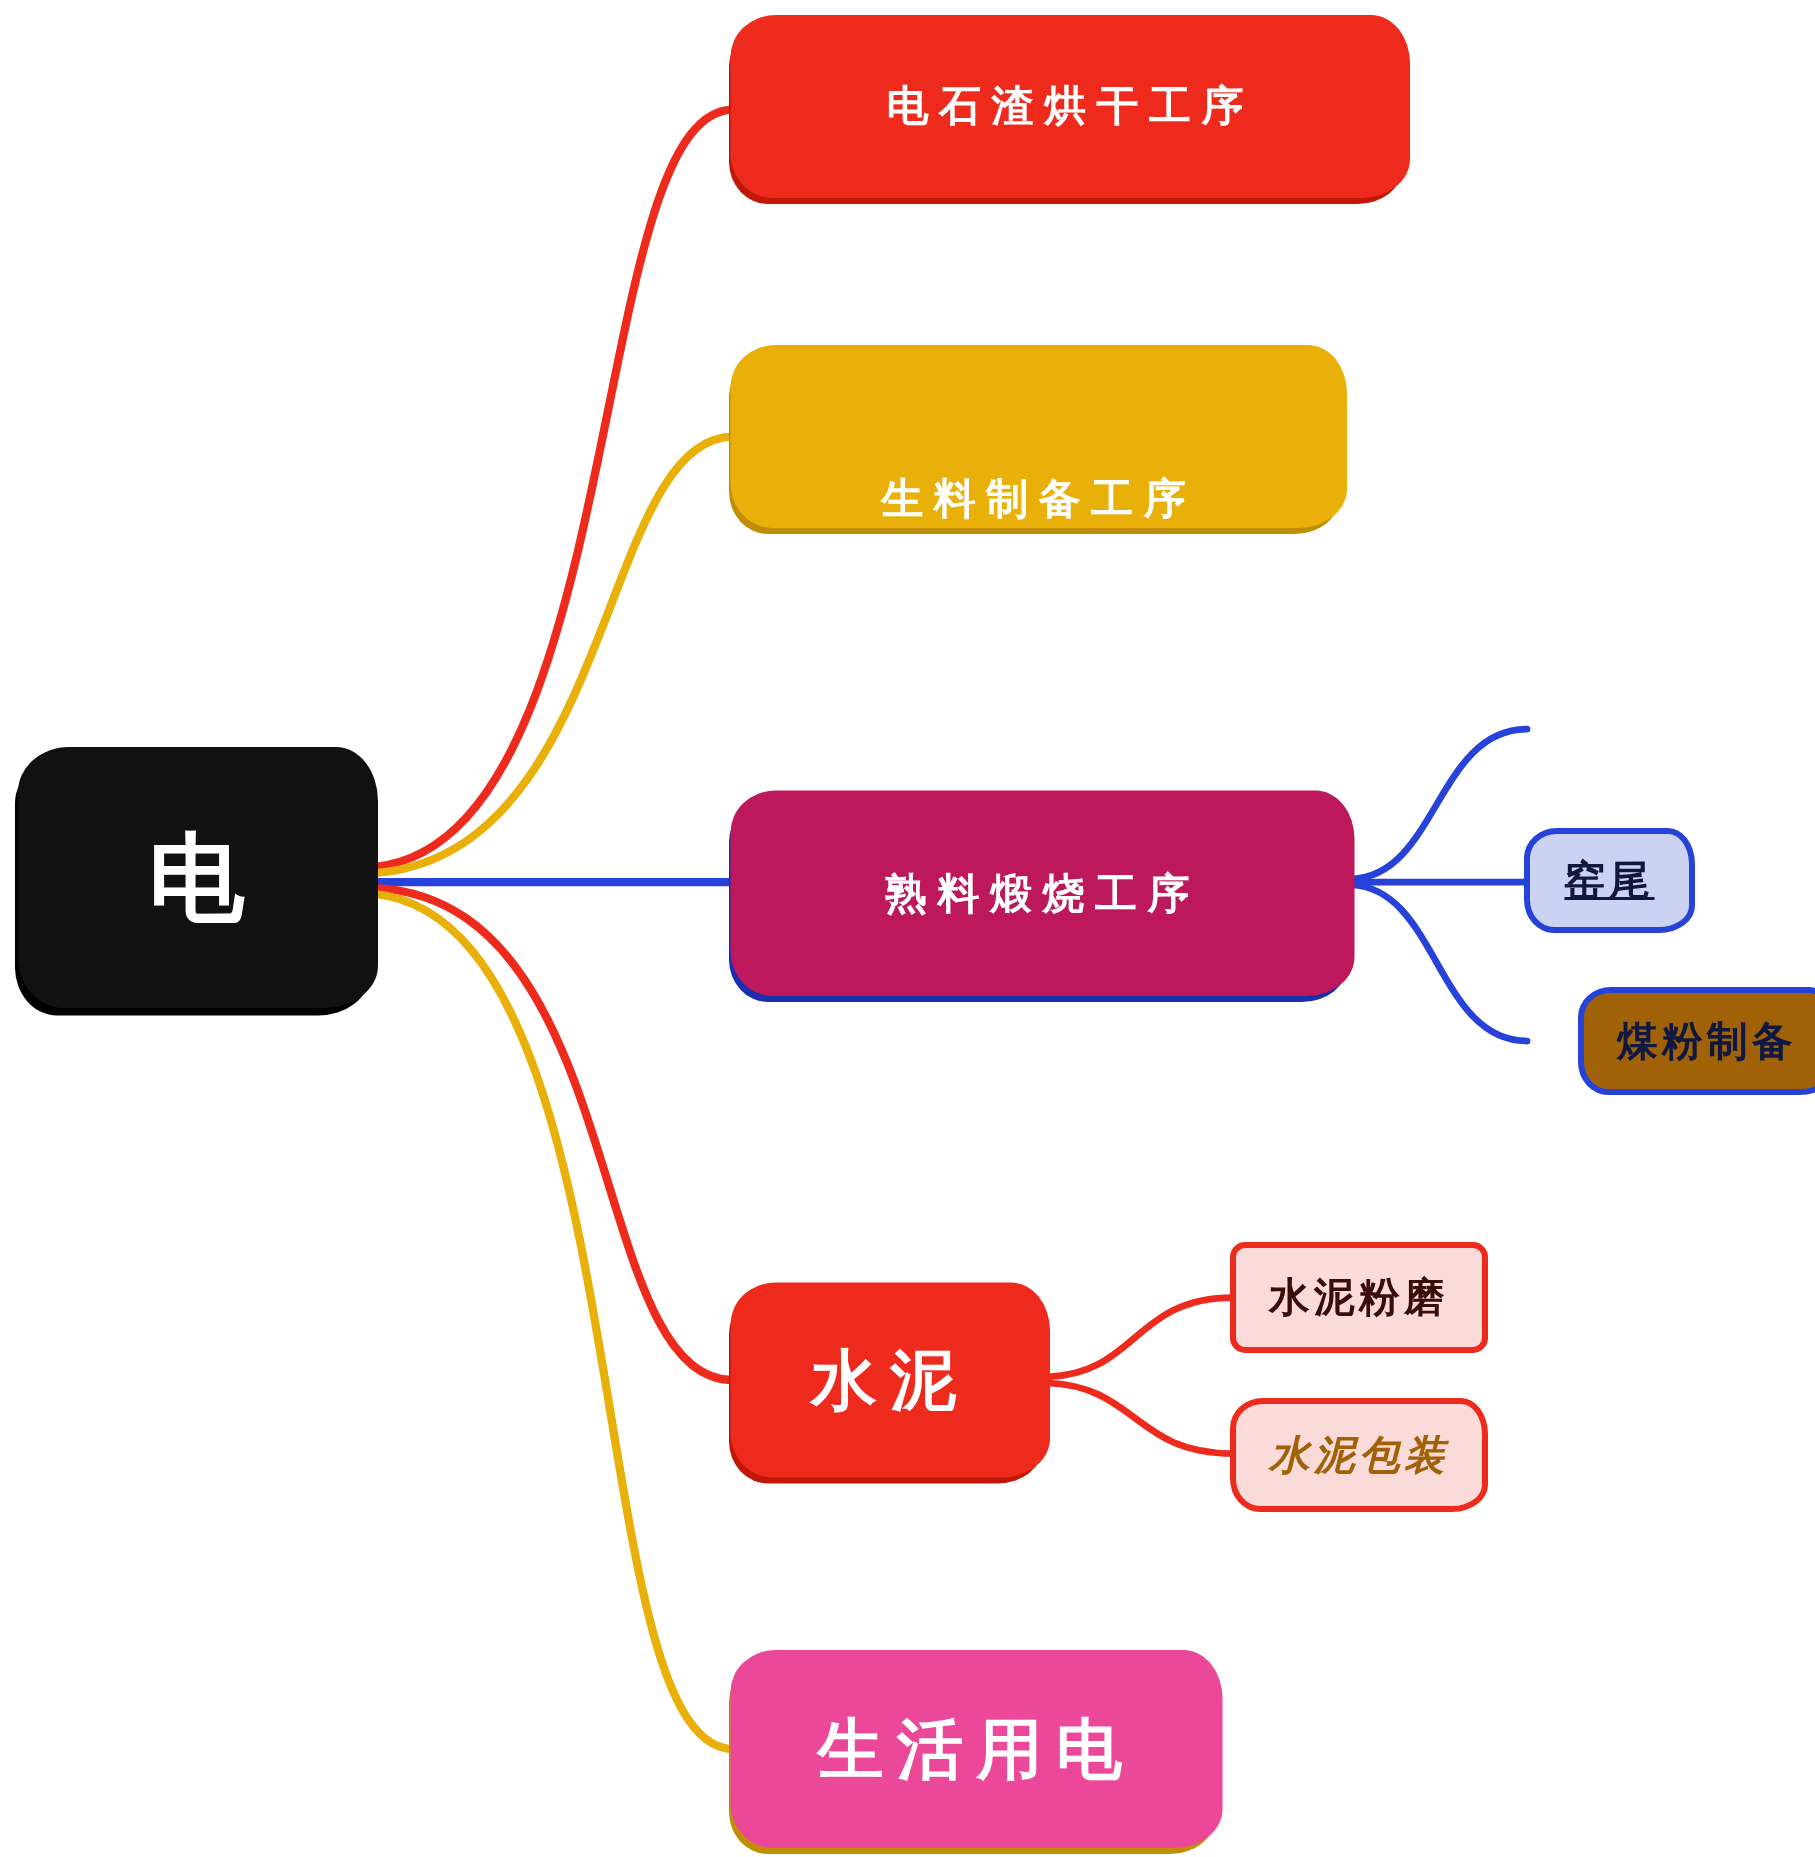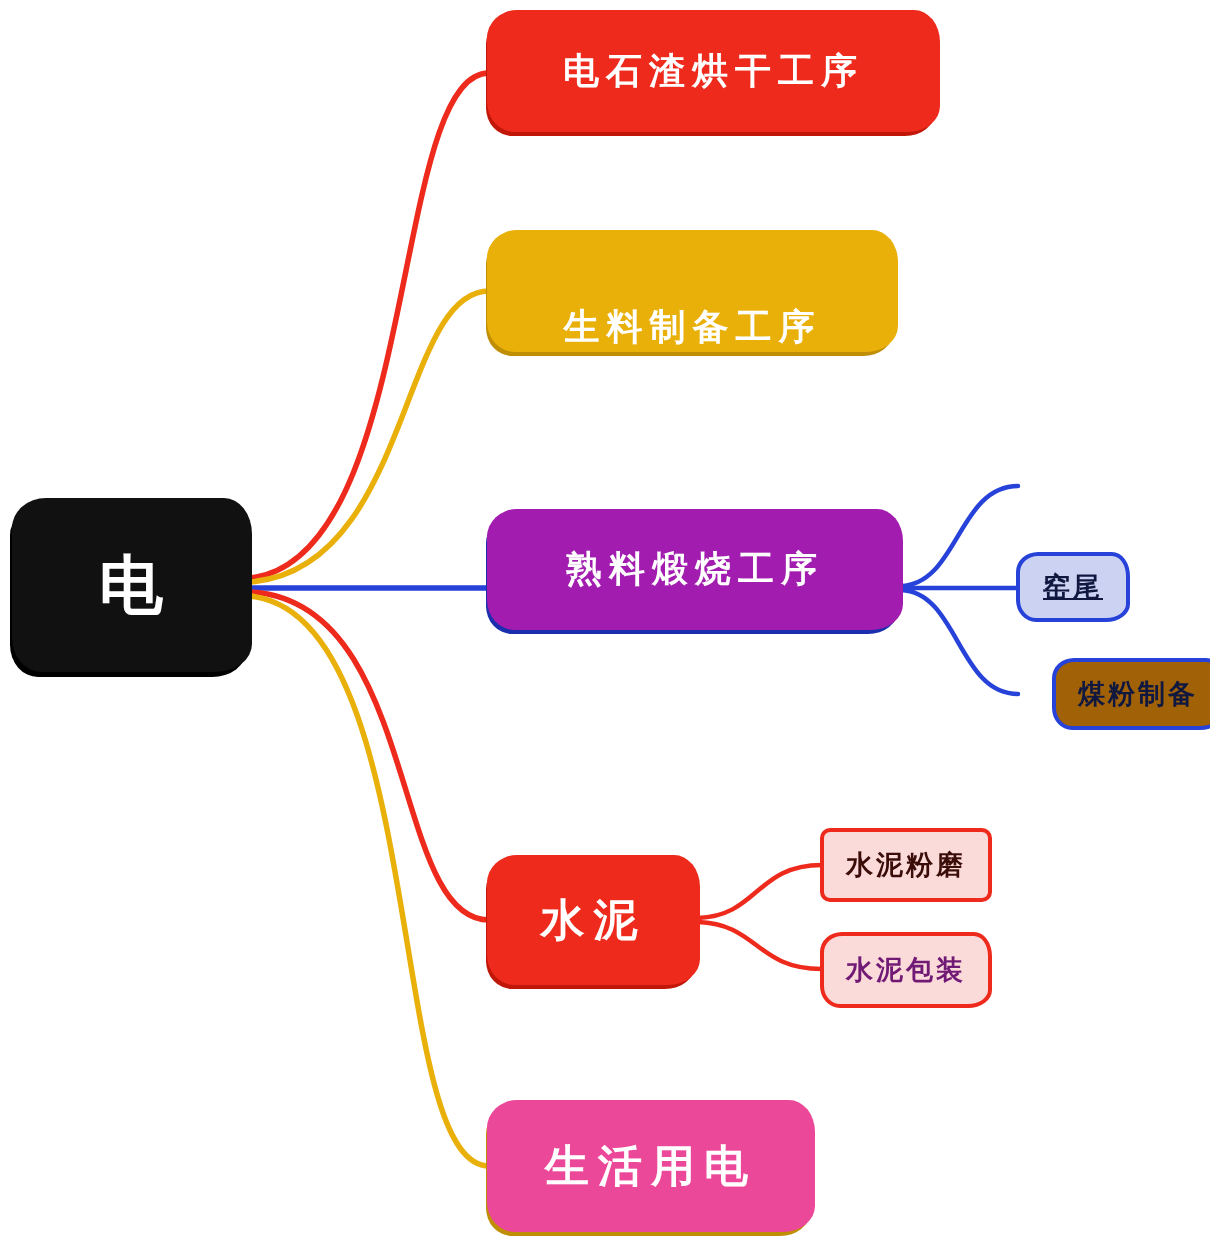--- a/index.html
+++ b/index.html
@@ -41,21 +41,21 @@
   }
   .root-node .label {
     font-size: 64px;
     font-weight: 700;
     letter-spacing: 2px;
   }
   .main-node {
     border-radius: 30px 26px 32px 28px / 28px 32px 26px 30px;
   }
   .main-node .label {
-    font-size: 36px;
+    font-size: 28px;
     font-weight: 700;
     letter-spacing: 7px;
   }
   .main-node.big .label {
     font-size: 44px;
     letter-spacing: 9px;
   }
   .shadow-red    { box-shadow: -3px 6px 0 -2px #c01708; }
   .shadow-yellow { box-shadow: -3px 6px 0 -2px #bf8e05; }
   .shadow-blue   { box-shadow: -3px 6px 0 -2px #1b2fae; }
@@ -96,21 +96,21 @@
   </div>
 
   <div class="node main-node shadow-red" style="left: 487px; top: 10px; width: 453px; height: 122px; background: rgb(238, 42, 28); color: rgb(255, 255, 255);">
     <span class="label">电石渣烘干工序</span>
   </div>
 
   <div class="node main-node shadow-yellow" style="left: 487px; top: 230px; width: 411px; height: 122px; background: rgb(233, 176, 10); color: rgb(255, 255, 255); align-items: flex-end;">
     <span class="label">生料制备工序</span>
   </div>
 
-  <div class="node main-node shadow-blue" style="left: 487px; top: 509px; width: 416px; height: 121px; background: #a21caf; color: rgb(255, 255, 255);">
+  <div class="node main-node shadow-blue" style="left: 487px; top: 527px; width: 416px; height: 137px; background: #be185d; color: rgb(255, 255, 255);">
     <span class="label">熟料煅烧工序</span>
   </div>
 
   <div class="node main-node big shadow-red" style="left: 487px; top: 855px; width: 213px; height: 130px; background: rgb(238, 42, 28); color: rgb(255, 255, 255);">
     <span class="label">水泥</span>
   </div>
 
   <div class="node main-node big shadow-yellow" style="left: 487px; top: 1100px; width: 328px; height: 132px; background: #ec4899; color: rgb(255, 255, 255);">
     <span class="label">生活用电</span>
   </div>
@@ -121,17 +121,17 @@
   </div>
 
   <div class="node child-node" style="left: 1016px; top: 658px; width: 172px; height: 72px; background: #a16207; border-color: rgb(39, 66, 217); color: rgb(16, 24, 64); margin-left: 36px;">
     <span class="label">煤粉制备</span>
   </div>
 
   <div class="node child-node" style="left: 820px; top: 828px; width: 172px; height: 74px; background: rgb(251, 218, 218); border-color: rgb(238, 42, 28); color: rgb(58, 13, 8); border-radius: 10px;">
     <span class="label">水泥粉磨</span>
   </div>
 
-  <div class="node child-node" style="left: 820px; top: 932px; width: 172px; height: 76px; background: rgb(251, 218, 218); border-color: rgb(238, 42, 28); color: #701a75;">
+  <div class="node child-node" style="left: 820px; top: 932px; width: 172px; height: 76px; background: rgb(251, 218, 218); border-color: rgb(238, 42, 28); color: #a16207; font-style: italic;">
     <span class="label">水泥包装</span>
   </div>
 
 </div>
 
 </body></html>

